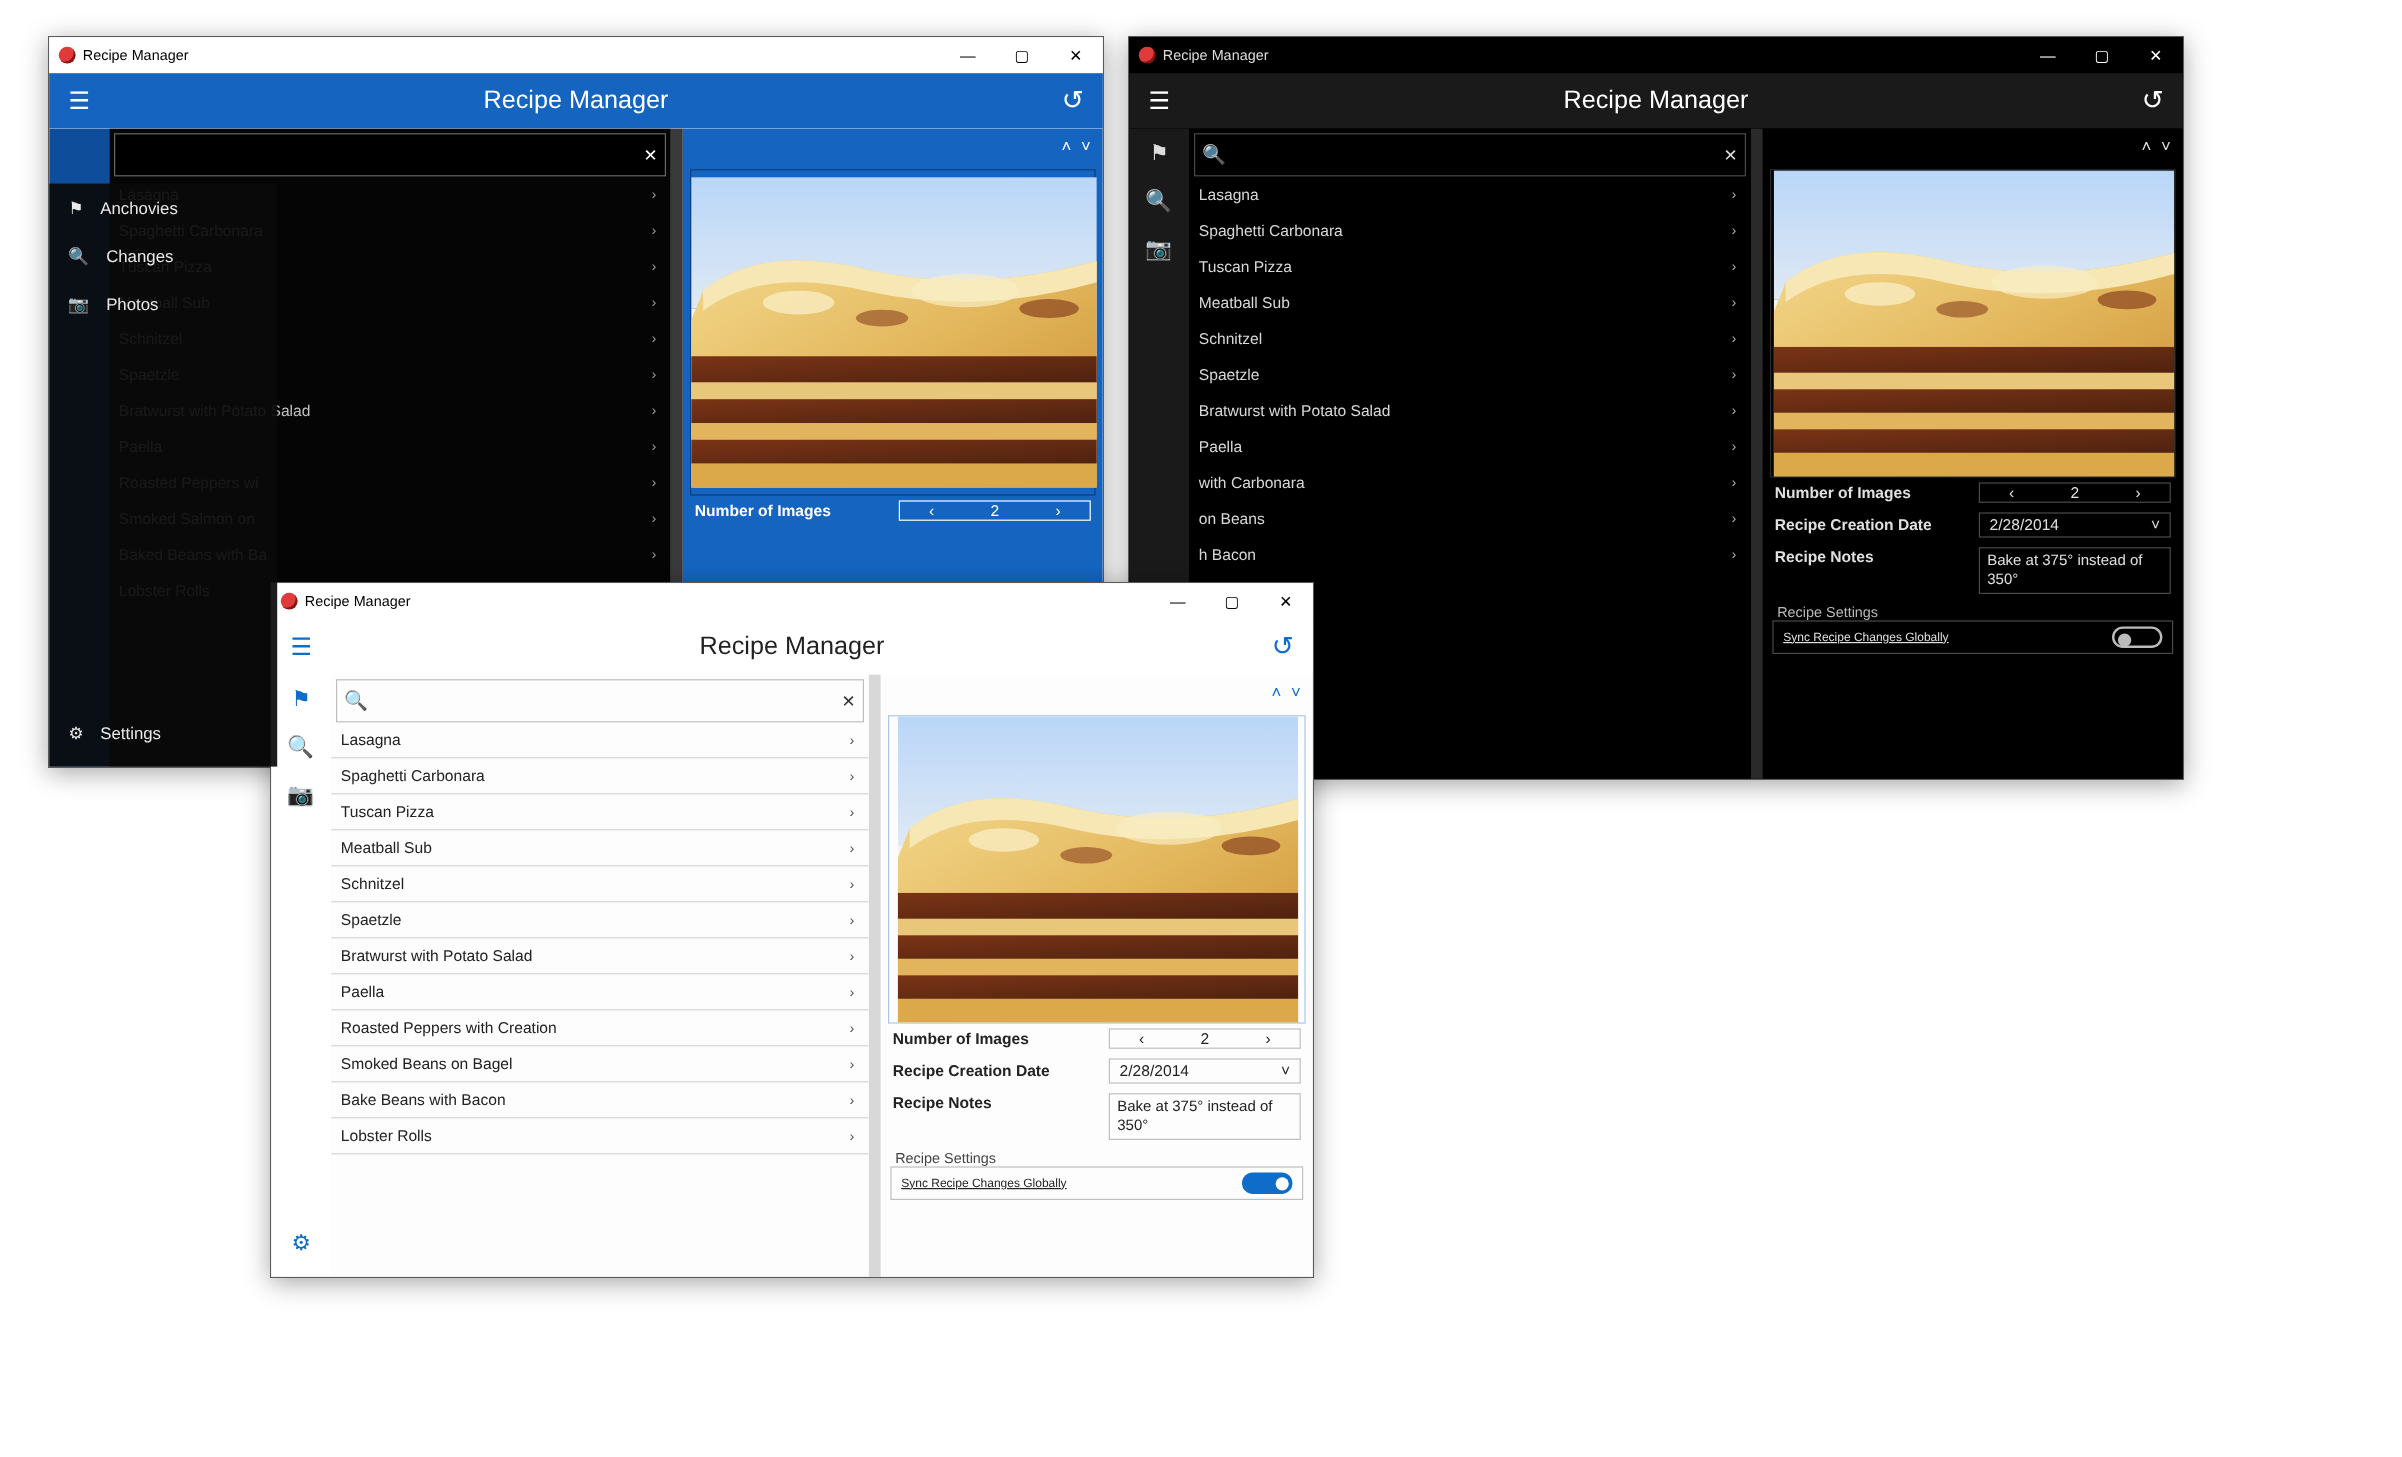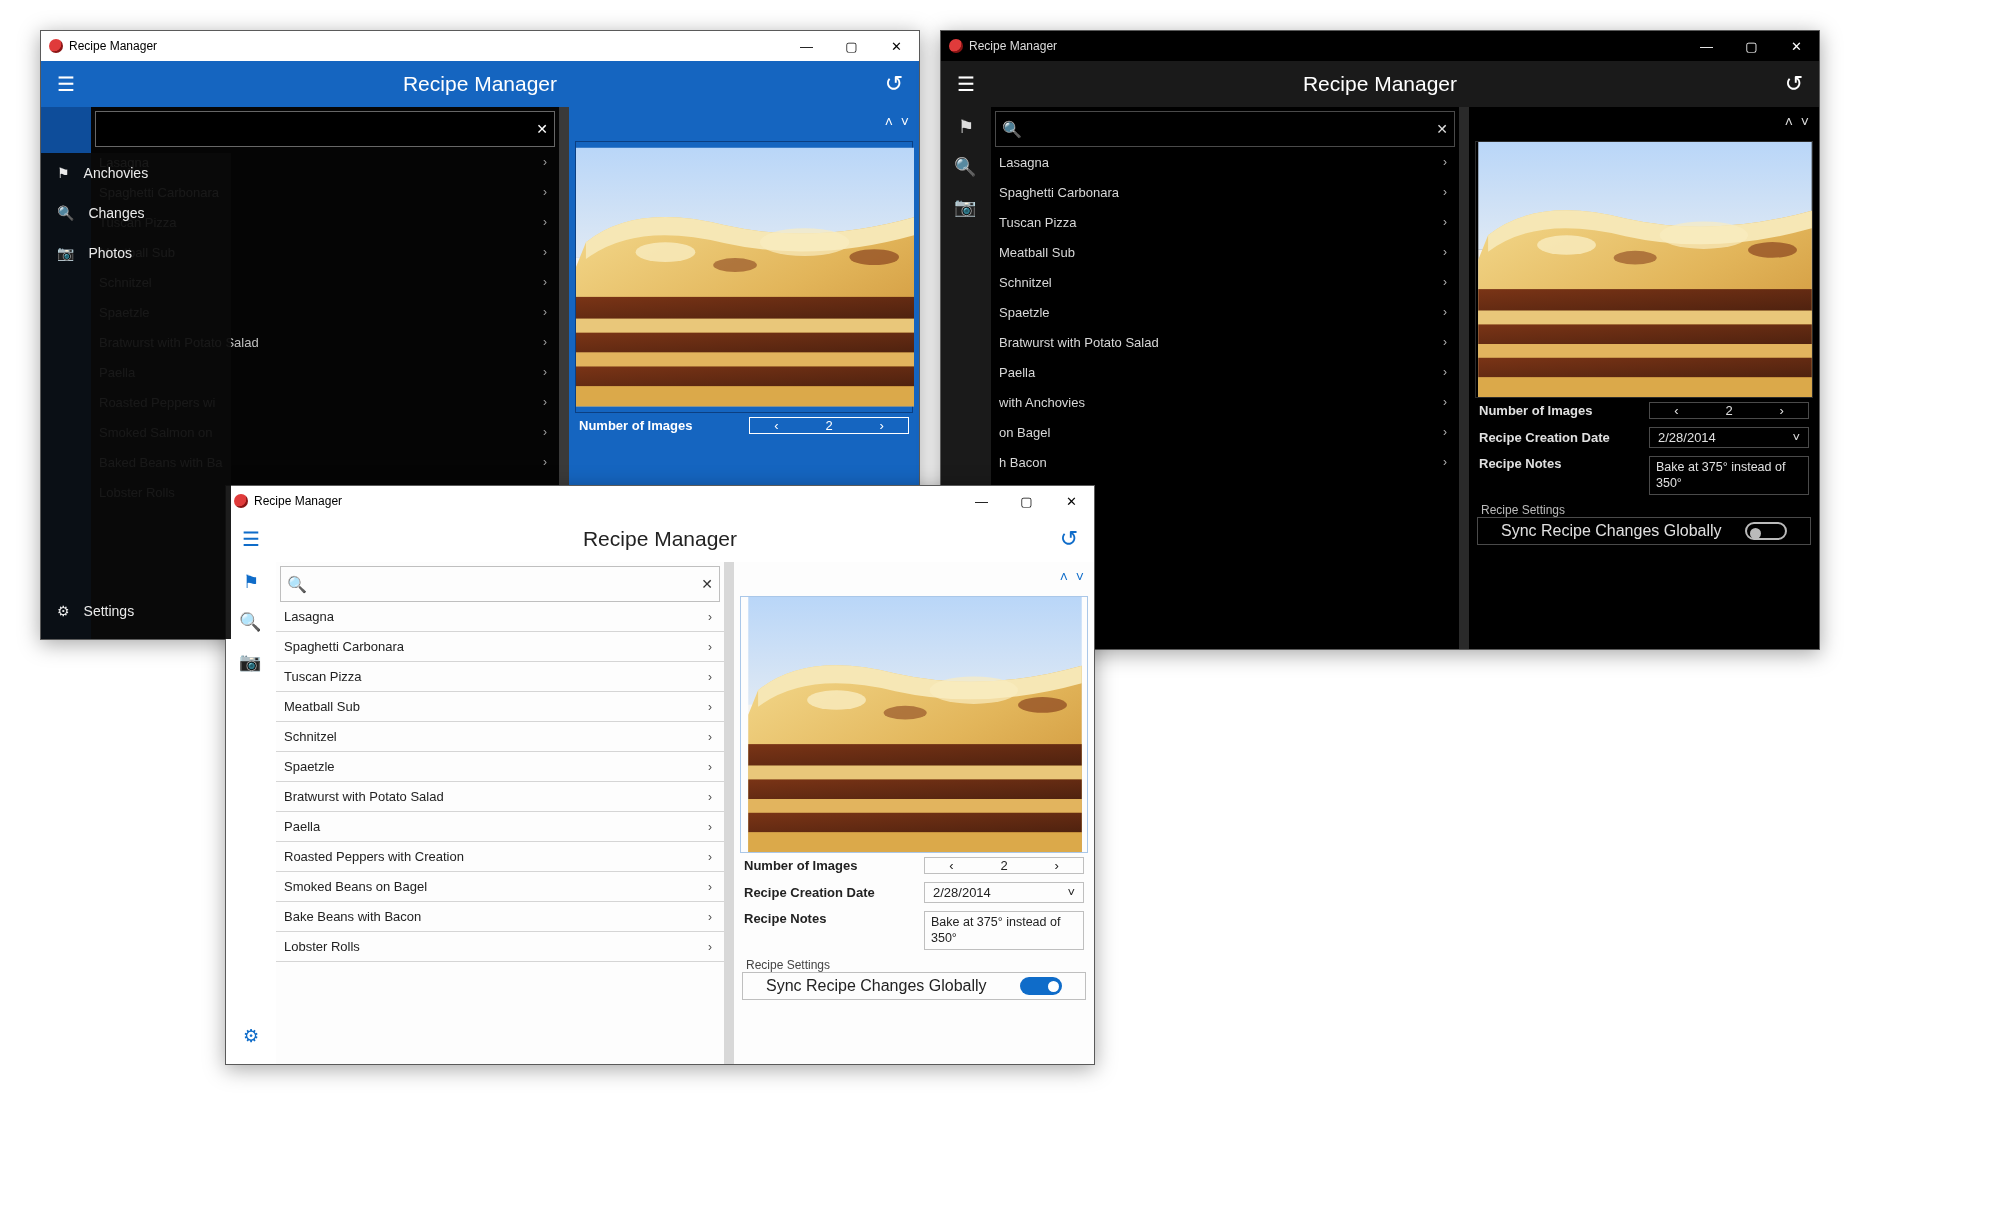--- a/index.html
+++ b/index.html
@@ -50,21 +50,21 @@
   .food { flex:0 0 auto; margin:4px 6px 0 6px; border:1px solid; }
   .field-row { display:flex; align-items:center; padding:4px 10px; font-size:13px; }
   .field-row .label { flex:1;font-weight:bold;}
   .field-row .valuebox { border:1px solid; padding:2px 8px; min-width:140px; display:flex; align-items:flex-end;}
   .field-row .stepper { border:1px solid; display:flex; align-items:center; width:160px;}
   .field-row .stepper span { flex:1; text-align:center;}
   .field-row .stepper .arrow { width:28px; text-align:center;}
   .notes { border:1px solid; width:160px; padding:3px 6px; font-size:12.5px; line-height:1.25;}
   .settings-group { margin:4px 8px 6px 8px; font-size:12px;}
   .settings-legend { font-size:12px; padding:0 4px;}
-  .sync-row { border:1px solid; display:flex; align-items:center; padding:4px 23px; font-size:16px;}
+  .sync-row { border:1px solid; display:flex; align-items:center; padding:4px 8px; font-size:10px;text-decoration:underline;}
   .toggle { margin-left:auto; width:42px; height:18px; border-radius:10px; position:relative;}
   .toggle .knob { width:11px; height:11px; border-radius:50%; position:absolute; top:3.5px;}
 
   
   .food-svg { display:block; }
 
   
   #w1 { left:40px; top:30px; width:880px; height:610px; }
   #w1 .titlebar { background:#fff; color:#000;}
   #w1 .headerbar { background:#1565c0;}
@@ -342,25 +342,25 @@
           </div>
         <div class="recipe-item">
             <span>Bratwurst with Potato Salad</span>
             <span class="chev">›</span>
           </div>
         <div class="recipe-item">
             <span>Paella</span>
             <span class="chev">›</span>
           </div>
         <div class="recipe-item">
-            <span>   with Anchovies</span>
-            <span class="chev">›</span>
-          </div>
-        <div class="recipe-item">
-            <span>   on Bagel</span>
+            <span>   with Carbonara</span>
+            <span class="chev">›</span>
+          </div>
+        <div class="recipe-item">
+            <span>   on Beans</span>
             <span class="chev">›</span>
           </div>
         <div class="recipe-item">
             <span>   h Bacon</span>
             <span class="chev">›</span>
           </div>
       </div>
     </div>
     <div class="lscroll"></div>
 

